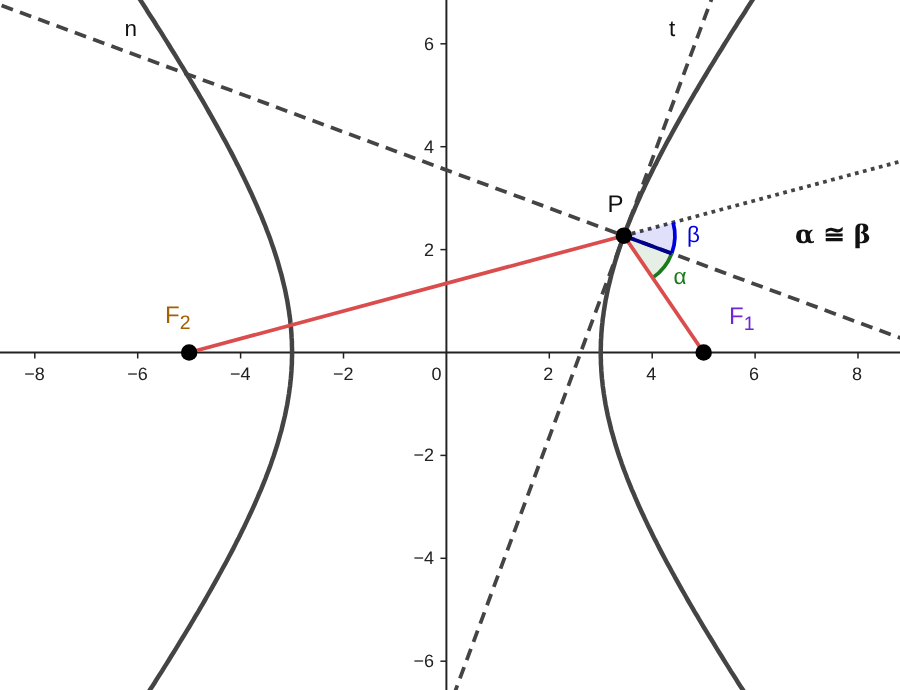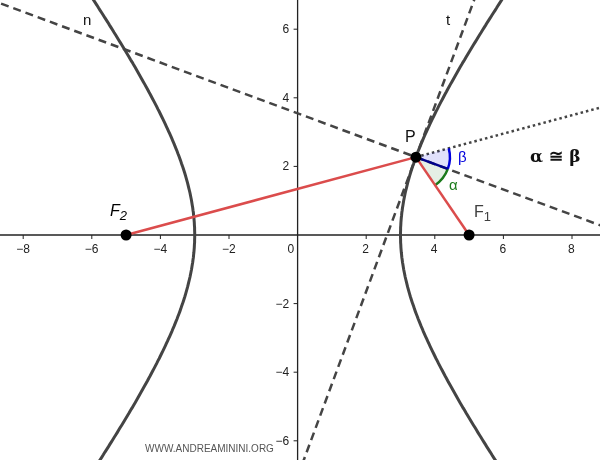--- a/index.html
+++ b/index.html
@@ -57,23 +57,22 @@
       <line x1="469.1" y1="235" x2="415.935" y2="157.139" stroke="#db4c4c" stroke-width="2.5"></line>
       <line x1="415.935" y1="157.139" x2="447.82230265116175" y2="168.93730198092985" stroke="#00008b" stroke-width="2.5"></line>
       <circle cx="415.935" cy="157.139" r="5.5" fill="#000"></circle>
       <circle cx="469.1" cy="235" r="5.5" fill="#000"></circle>
       <circle cx="126.10000000000002" cy="235" r="5.5" fill="#000"></circle>
     </svg>
 
   <div class="lbl" style="position:absolute;left:83px;top:11px;font-size:15px;color:#111;">n</div>
   <div class="lbl" style="position:absolute;left:446px;top:11px;font-size:15px;color:#111;">t</div>
   <div class="lbl" style="position:absolute;left:405px;top:128px;font-size:16px;color:#111;">P</div>
-  <div class="lbl" style="position:absolute;left:474px;top:203px;font-size:16px;color:#404040;">
+  <div class="lbl" style="position:absolute;left:486px;top:203px;font-size:16px;color:#6d28d9;">
     <span>F</span><sub style="font-size:13px;">1</sub>
   </div>
-  <div class="lbl" style="position:absolute;left:110px;top:202px;font-size:16px;color:#000000;font-style:italic;">
+  <div class="lbl" style="position:absolute;left:110px;top:202px;font-size:16px;color:#a16207;">
     <span>F</span><sub style="font-size:13px;">2</sub>
   </div>
   <div class="lbl" style="position:absolute;left:458px;top:148px;font-size:15px;color:#0000dd;">β</div>
   <div class="lbl" style="position:absolute;left:449px;top:176px;font-size:15px;color:#1a7a1a;">α</div>
   <div style="position:absolute;left:530px;top:146px;font-size:17px;font-weight:bold;color:#111;font-family:'DejaVu Serif',serif;">α ≅ β</div>
-  <div class="lbl" style="position:absolute;left:145px;top:443px;font-size:10px;color:#555;">WWW.ANDREAMININI.ORG</div>
 </div>
 
 </body></html>

